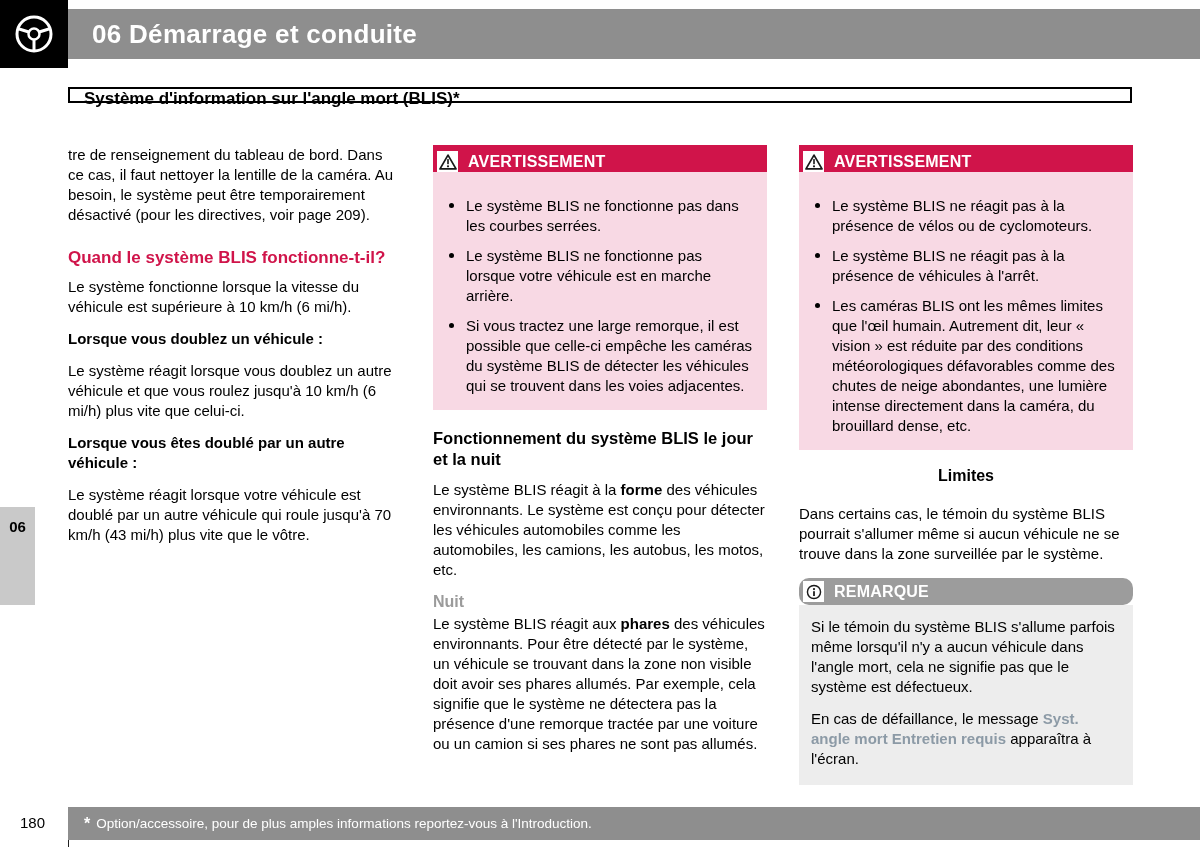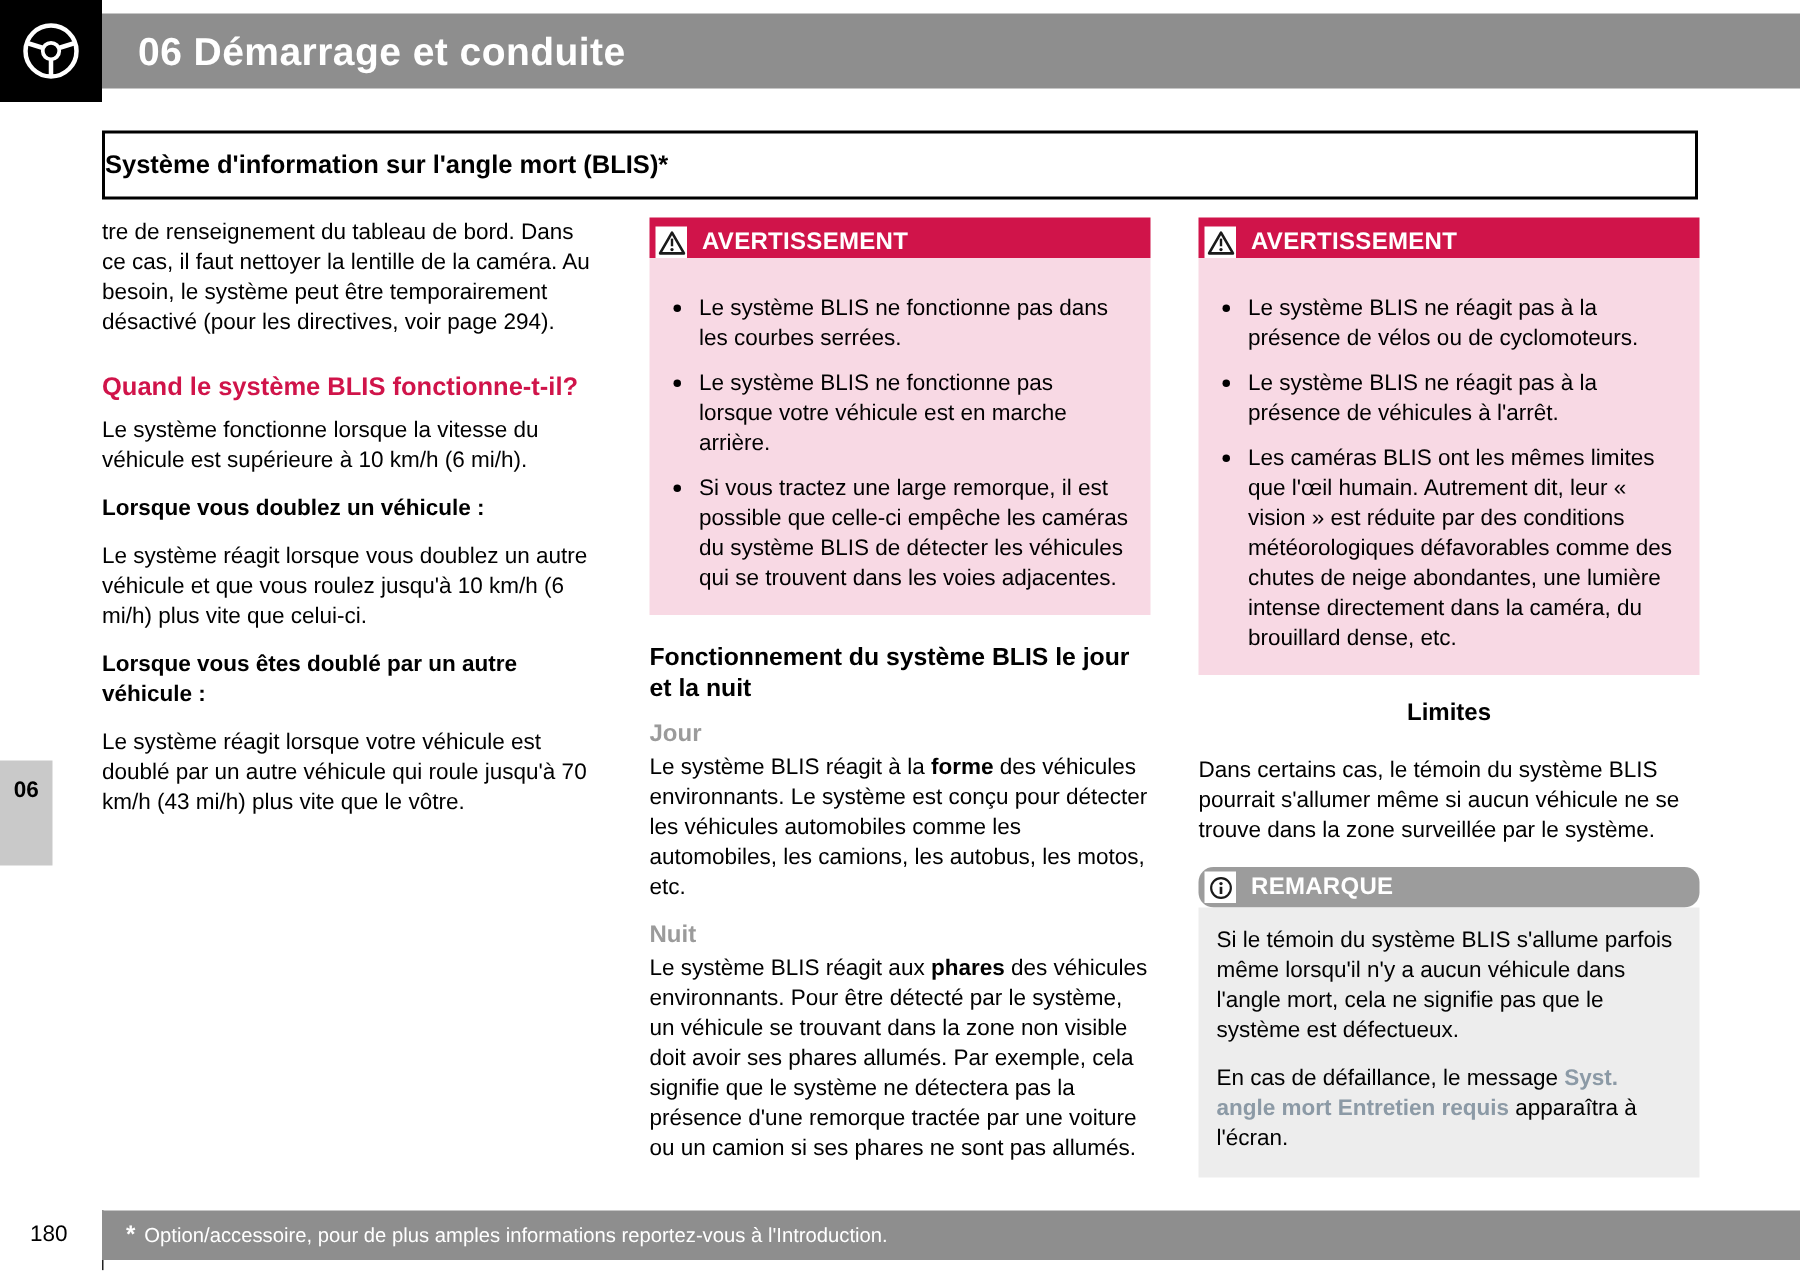--- a/index.html
+++ b/index.html
@@ -6,21 +6,21 @@
   html,body{background:#ffffff;}
   body{font-family:"Liberation Sans","DejaVu Sans",sans-serif;}
   .page{position:relative;width:1200px;height:847px;background:#fff;overflow:hidden;color:#000;}
 
   
   .logo-box{position:absolute;left:0;top:0;width:68px;height:68px;background:#000;display:flex;align-items:center;justify-content:center;}
   .header-bar{position:absolute;left:68px;top:9px;width:1132px;height:50px;background:var(--bar_gray,#8e8e8e);display:flex;align-items:center;padding-left:24px;}
   .header-title{color:#fff;font-size:26px;font-weight:bold;letter-spacing:.3px;}
 
   
-  .title-box{position:absolute;left:68px;top:87px;width:1064px;height:46px;border:2px solid #000;display:flex;align-items:center;background:#fff;}
+  .title-box{position:absolute;left:68px;top:87px;width:1064px;height:16px;border:2px solid #000;display:flex;padding-left:14px;background:#fff;}
   .title-box .t{font-size:17px;font-weight:bold;}
 
   
   .col{position:absolute;top:145px;width:334px;font-size:15px;line-height:20px;}
   .col-1{left:68px;}.col-2{left:433px;}.col-3{left:799px;}
   .col p{margin:0 0 12px;}
   .red-head{color:var(--accent,#d0144a);font-size:17px;line-height:22px;font-weight:bold;margin:22px 0 8px;}
   .bold-label{font-weight:bold;margin:0 0 2px;}
   .col-head{font-size:16.5px;line-height:21px;font-weight:bold;margin:18px 0 10px;}
   .col-head-sm{font-size:16px;font-weight:bold;margin:16px 0 18px;text-align:center;}
@@ -34,21 +34,21 @@
   .warnbody{background:var(--pink,#f8d9e4);padding:24px 12px 4px 10px;}
   .warnbody ul{list-style:none;}
   .warn-item{display:flex;margin:0 0 10px;}
   .dot{width:5px;height:5px;border-radius:50%;background:#000;flex:none;margin:7px 12px 0 6px;}
   .notebox{margin-top:14px;}
   .notebody{background:var(--note_body,#ededed);padding:12px 12px 4px 12px;}
   .notebody p{margin:0 0 12px;}
   .msg{color:var(--message_text,#8c9aa6);font-weight:bold;}
 
   
-  .side-tab{position:absolute;left:0;top:507px;width:35px;height:70px;background:var(--tab_gray,#c9c9c9);}
+  .side-tab{position:absolute;left:0;top:507px;width:35px;height:98px;background:var(--tab_gray,#c9c9c9);}
   .side-tab .n{display:block;text-align:center;margin-top:11px;font-size:15px;font-weight:bold;}
 
   
   .footer-bar{position:absolute;left:68px;top:807px;width:1132px;height:33px;background:var(--bar_gray,#8e8e8e);display:flex;align-items:center;padding-left:16px;color:#fff;}
   .footer-star{font-size:16px;font-weight:bold;margin-right:6px;}
   .footer-note{font-size:13.5px;}
   .page-num{position:absolute;left:20px;top:814px;font-size:15px;}
   .footer-divider{position:absolute;left:68px;top:807px;width:1px;height:40px;background:#222;}
 </style>
 </head>
@@ -67,21 +67,21 @@
   </div>
   <div class="header-bar">
     <span class="header-title">06 Démarrage et conduite</span>
   </div>
 
   <div class="title-box">
     <span class="t">Système d'information sur l'angle mort (BLIS)*</span>
   </div>
 
   <div class="col col-1">
-    <p>tre de renseignement du tableau de bord. Dans ce cas, il faut nettoyer la lentille de la caméra. Au besoin, le système peut être temporairement désactivé (pour les directives, voir page 294).</p>
+    <p>tre de renseignement du tableau de bord. Dans ce cas, il faut nettoyer la lentille de la caméra. Au besoin, le système peut être temporairement désactivé (pour les directives, voir page 209).</p>
     <h3 class="red-head">Quand le système BLIS fonctionne-t-il?</h3>
     <p>Le système fonctionne lorsque la vitesse du véhicule est supérieure à 10 km/h (6 mi/h).</p>
     <p class="bold-label">Lorsque vous doublez un véhicule :</p>
     <p>Le système réagit lorsque vous doublez un autre véhicule et que vous roulez jusqu'à 10 km/h (6 mi/h) plus vite que celui-ci.</p>
     <p class="bold-label">Lorsque vous êtes doublé par un autre véhicule :</p>
     <p>Le système réagit lorsque votre véhicule est doublé par un autre véhicule qui roule jusqu'à 70 km/h (43 mi/h) plus vite que le vôtre.</p>
   </div>
 
   <div class="col col-2">
     <div class="warnbox">
@@ -108,21 +108,20 @@
           <li class="warn-item">
             <span class="dot"></span>
             <span>Si vous tractez une large remorque, il est possible que celle-ci empêche les caméras du système BLIS de détecter les véhicules qui se trouvent dans les voies adjacentes.</span>
           </li>
         </ul>
       </div>
     </div>
 
     <h3 class="col-head">Fonctionnement du système BLIS le jour et la nuit</h3>
 
-    <h4 class="subhead">Jour</h4>
     <p><span>Le système BLIS réagit à la </span><b>forme</b><span> des véhicules environnants. Le système est conçu pour détecter les véhicules automobiles comme les automobiles, les camions, les autobus, les motos, etc.</span></p>
 
     <h4 class="subhead">Nuit</h4>
     <p><span>Le système BLIS réagit aux </span><b>phares</b><span> des véhicules environnants. Pour être détecté par le système, un véhicule se trouvant dans la zone non visible doit avoir ses phares allumés. Par exemple, cela signifie que le système ne détectera pas la présence d'une remorque tractée par une voiture ou un camion si ses phares ne sont pas allumés.</span></p>
   </div>
 
   <div class="col col-3">
     <div class="warnbox">
       <div class="warnhead">
         <span class="icon-tile">

